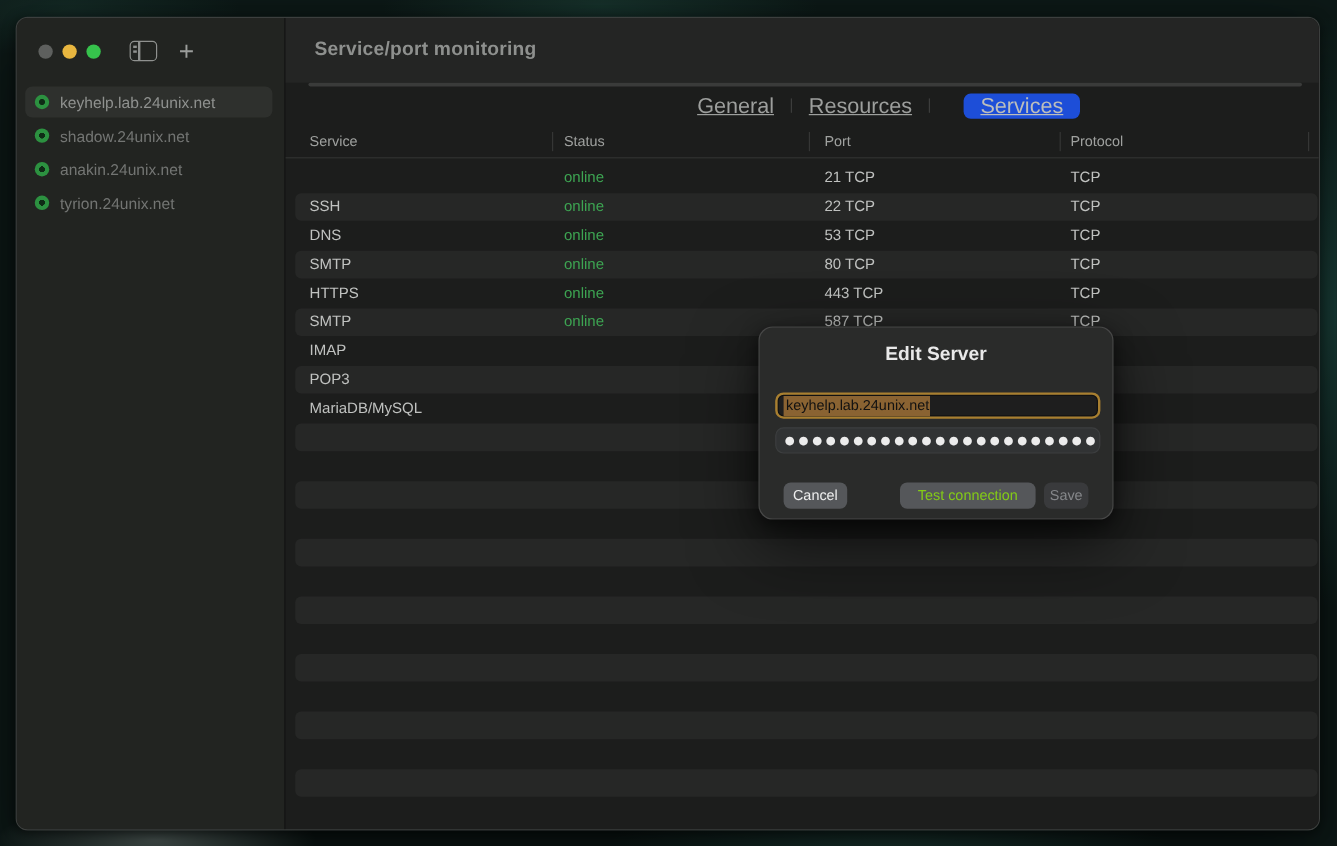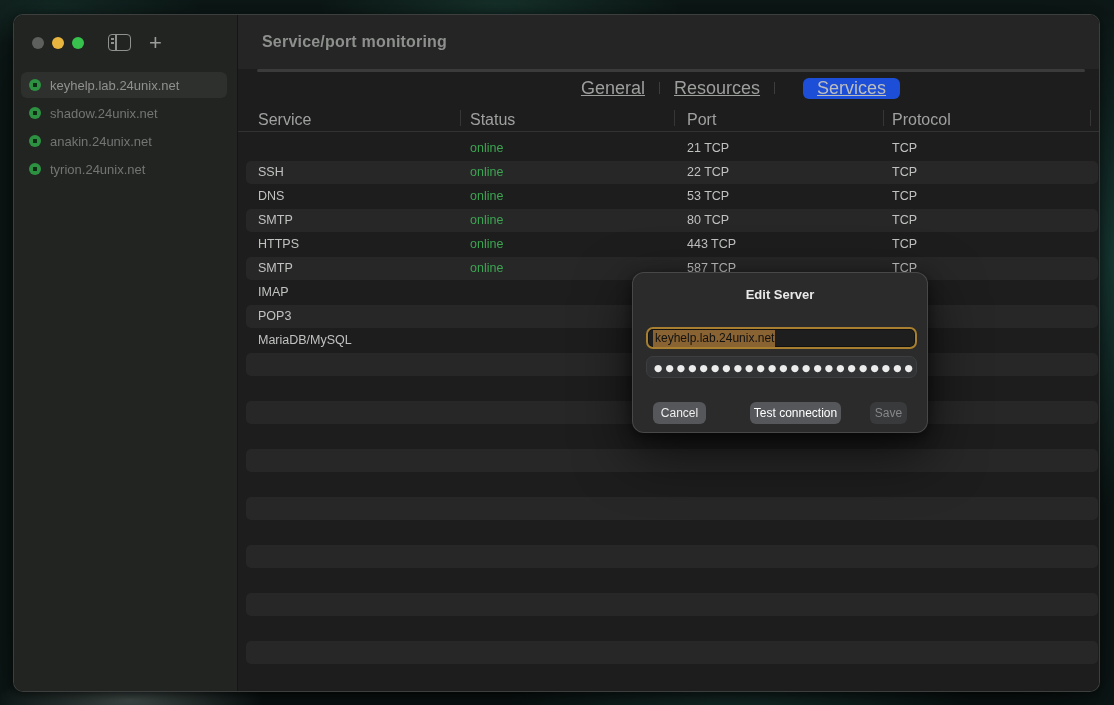--- a/index.html
+++ b/index.html
@@ -44,51 +44,51 @@
   .titlebar { position:absolute; left:0; top:0; right:0; height:54px; background:#242524; }
   .window-title { position:absolute; left:24px; top:18px; font-size:16px; font-weight:bold; color:#8e908e; letter-spacing:.2px; }
   .top-divider { position:absolute; left:19px; top:54px; width:828px; height:3px; background:#3a3b3a; border-radius:2px; }
   .tabbar { position:absolute; top:62px; left:0; right:0; height:22px; display:flex; justify-content:center; }
   .segmented { display:flex; align-items:center; margin-left:130px; }
   .segment { height:21px; padding:0 14px; display:flex; align-items:center; border-radius:6px; font-size:18px; color:#9d9f9d;text-decoration:underline; }
   .segment.selected { background:#1d4ed8; color:#bcbebc;margin-left:28px; }
   .seg-sep { width:1px; height:12px; background:#3c3d3c; }
   
   .thead { position:absolute; left:0; right:0; top:90px; height:27px; border-bottom:1px solid #313231; }
-  .th { position:absolute; top:6px; font-size:16px; color:#9fa19f; }
+  .th { position:absolute; top:6px; font-size:12px; color:#9fa19f; }
   .th-sep { position:absolute; top:5px; width:1px; height:16px; background:#353635; }
   .tbody { position:absolute; left:0; right:0; top:122px; bottom:0; overflow:hidden; }
   .trow { position:absolute; left:8px; width:852px; height:23px; border-radius:5px; }
   .trow.stripe { background:#262726; }
   .td { position:absolute; top:4px; font-size:12.5px; color:#c0c2c0; white-space:nowrap; }
   
   .modal {
     position:absolute; left:394px; top:257px; width:296px; height:161px;
     background:#2a2b2a; border-radius:12px; border:1px solid rgba(255,255,255,.14);
     box-shadow:0 20px 55px rgba(0,0,0,.65), 0 4px 14px rgba(0,0,0,.5);
     z-index:5;
   }
-  .modal-title { position:absolute; left:0; right:0; top:14px; text-align:center; font-size:13px; font-weight:bold; color:#e9e9e9; }
+  .modal-title { position:absolute; left:0; right:0; top:14px; text-align:center; font-size:16px; font-weight:bold; color:#e9e9e9; }
   .field { position:absolute; left:13px; width:271px; height:22px; border-radius:7px; }
   .server-field {
     top:54px; background:#1e1e1e;
     border:2px solid #a87f30;
     box-shadow:inset 0 0 0 1px #121212;
     display:flex; align-items:center; padding-left:5px; overflow:hidden;
   }
   .server-text { font-size:12px; color:#111; background:#8a6332; padding:1px 1px 2px 2px; white-space:nowrap; }
   .password-field {
     top:83px; background:#313334; border:1px solid #3c3e3f;
     display:flex; align-items:center; padding-left:7px; overflow:hidden;
   }
   .pw-dots { font-size:9.5px; color:#ececec; letter-spacing:3.1px; white-space:nowrap; font-family:"DejaVu Sans", sans-serif; }
   .btn { position:absolute; top:129px; height:22px; border-radius:6px; border:none; font-size:12px;
     font-family:"Liberation Sans", sans-serif; display:flex; align-items:center; justify-content:center; }
   .btn-cancel { left:20px;  width:53px;  background:#55575a; color:#eeeeee; }
-  .btn-test   { left:117px; width:91px; background:#55575a; color:#ffffff; }
+  .btn-test   { left:117px; width:113px; background:#55575a; color:#84cc16; }
   .btn-save   { left:237px; width:37px;  background:#393a3c; color:#85878a; }
 </style>
 </head>
 <body>
 
 <div class="window">
 
   <div class="sidebar">
     <div class="traffic-lights">
         <div class="tl" style="background: rgb(94, 96, 94);"></div>

